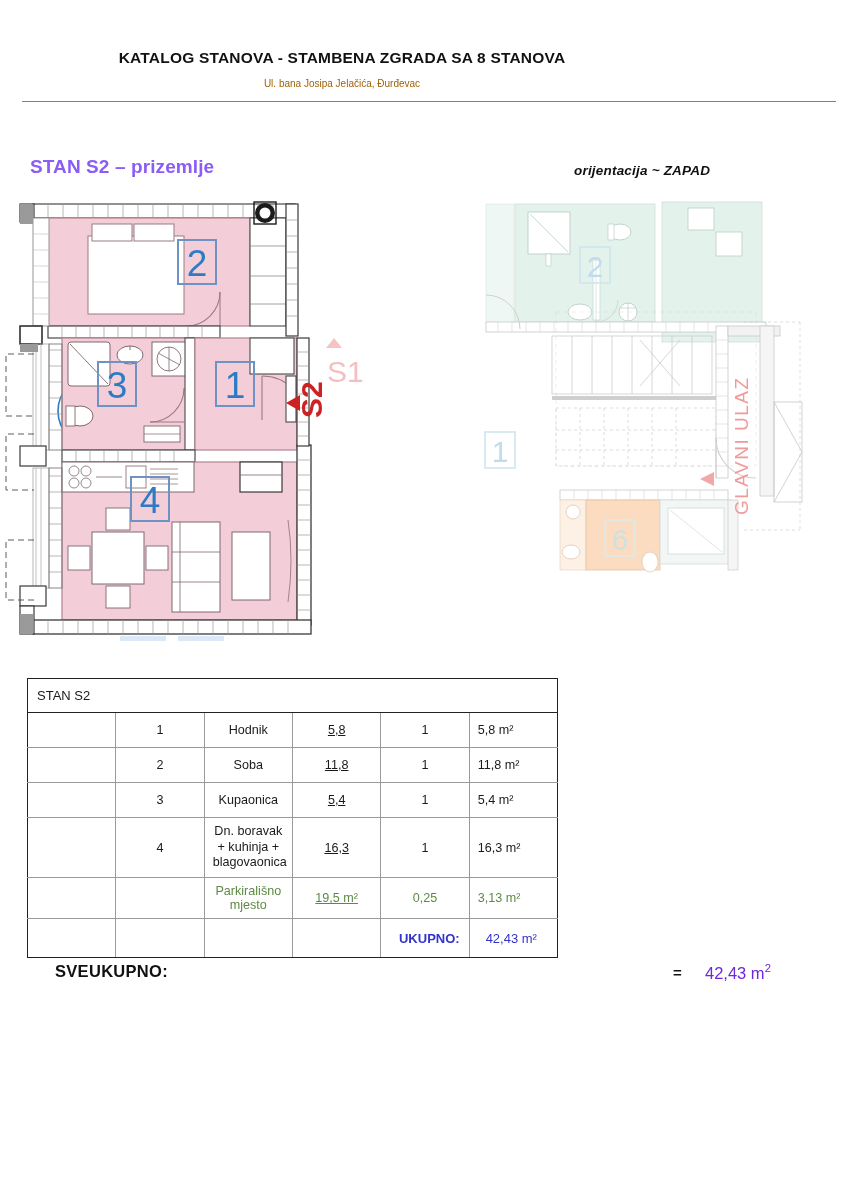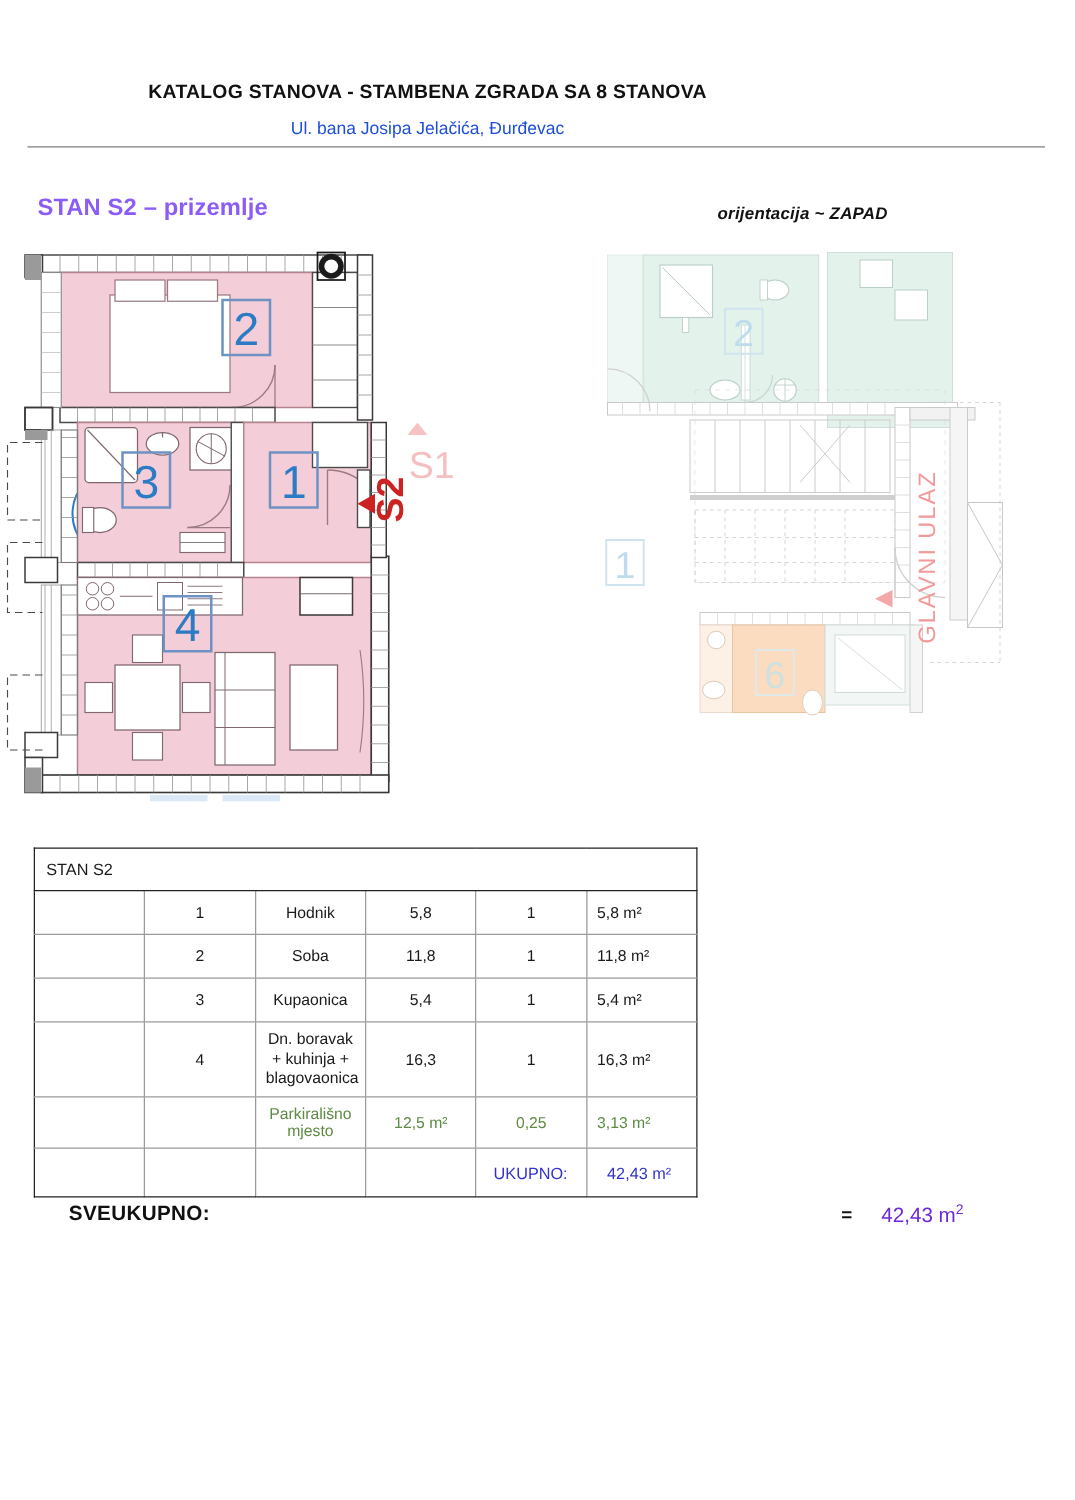--- a/index.html
+++ b/index.html
@@ -12,37 +12,37 @@
     height: 1200px;
     position: relative;
     font-family: "Liberation Sans", sans-serif;
     color: #1a1a1a;
     overflow: hidden;
   }
 
   
   #doc-header {
     position: absolute;
-    left: 0; top: 16px;
+    left: 0; top: 0;
     width: 684px;
   }
   #header-title {
     text-align: center;
     font-size: 15.5px;
     font-weight: bold;
     letter-spacing: 0.2px;
     margin-top: 49px;
     color: #111;
   }
   #header-subtitle {
     text-align: center;
-    font-size: 14px;
+    font-size: 10px;
     font-weight: normal;
     margin-top: 11px;
-    color: #1d4ed8;
+    color: #a16207;
   }
   #header-rule {
     position: absolute;
     left: 22px;
     top: 101px;
     width: 814px;
     height: 0;
     border-top: 1.6px solid #808080;
   }
 
@@ -108,21 +108,21 @@
   #area-table td {
     border: 1px solid #9a9a9a;
     padding: 6px 8px;
     color: #1a1a1a;
     background: #ffffff;
     vertical-align: middle;
   }
   .col-blank  { width: 20px; }
   .col-idx    { width: 34px; text-align: center; }
   .col-name   { width: 205px; text-align: center; }
-  .col-area   { width: 97px; text-align: center; }
+  .col-area   { width: 97px; text-align: center; text-decoration: underline; }
   .col-qty    { width: 97px; text-align: center; }
   .col-total  { width: 112px; text-align: left; padding-left: 11px; }
 
   #area-table tr.hdr td {
     border-top: 1.7px solid #222;
     border-left: 1.7px solid #222;
     border-right: 1.7px solid #222;
     border-bottom: 1.7px solid #222;
     font-size: 13px;
     padding: 8px 9px;
@@ -144,21 +144,21 @@
 
   #area-table tr.sum td {
     color: #3333cc;
     border-top: 1.7px solid #222;
     border-bottom: 1.7px solid #222;
     height: 26px;
     font-size: 13px;
   }
   #area-table tr.sum td.col-blank { border-left: 1.7px solid #222; }
   #area-table tr.sum td.col-total { border-right: 1.7px solid #222; padding-left: 16px; }
-  #area-table tr.sum td.col-qty { padding-right: 9px; }
+  #area-table tr.sum td.col-qty { text-align: right; padding-right: 9px; font-weight: bold; }
 
   .two-line { line-height: 1.25; }
 
   
   #grand-total-label {
     position: absolute;
     left: 55px;
     top: 962px;
     font-size: 16.5px;
     font-weight: bold;
@@ -667,21 +667,21 @@
       <td class="col-name two-line">Dn. boravak + kuhinja + blagovaonica</td>
       <td class="col-area">16,3</td>
       <td class="col-qty">1</td>
       <td class="col-total">16,3 m²</td>
     </tr>
 
     <tr class="park">
       <td class="col-blank"></td>
       <td class="col-idx"></td>
       <td class="col-name">Parkirališno mjesto</td>
-      <td class="col-area">12,5 m²</td>
+      <td class="col-area">19,5 m²</td>
       <td class="col-qty">0,25</td>
       <td class="col-total">3,13 m²</td>
     </tr>
 
     <tr class="sum">
       <td class="col-blank"></td>
       <td class="col-idx"></td>
       <td class="col-name"></td>
       <td class="col-area"></td>
       <td class="col-qty">UKUPNO:</td>

